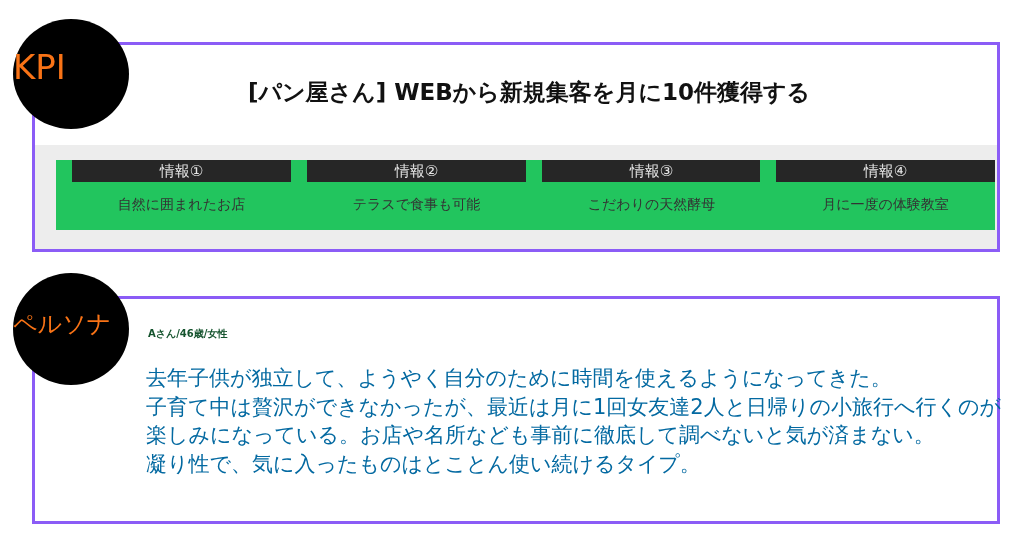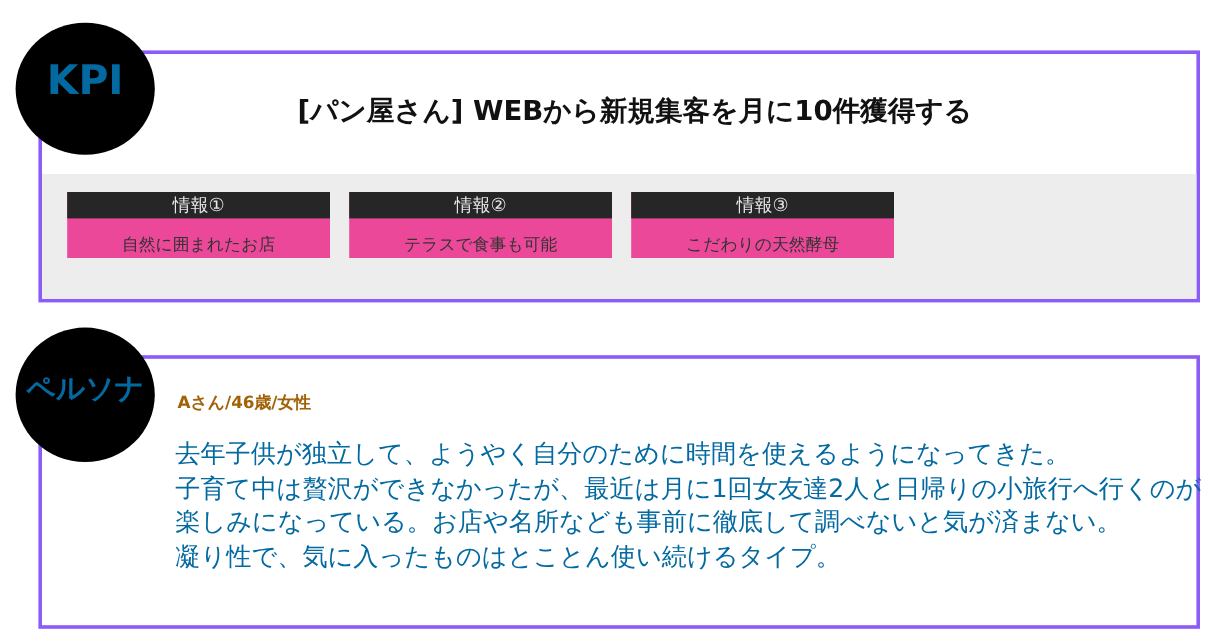--- a/index.html
+++ b/index.html
@@ -14,23 +14,23 @@
       background: #ffffff;
       box-sizing: border-box;
     }
     #kpi-box { left: 32px; top: 42px; width: 968px; height: 210px; }
     #persona-box { left: 32px; top: 296px; width: 968px; height: 228px; }
 
     .badge {
       position: absolute;
       border-radius: 50%;
       background: #000000;
-      color: #0369a1;
-      display: flex; align-items: center; justify-content: center;
-      font-weight: bold;
+      color: #f97316;
+      display: flex; align-items: center; justify-content: flex-start;
+      font-weight: normal;
       z-index: 2;
     }
     #kpi-badge {
       left: 13px; top: 19px; width: 116px; height: 110px;
       font-size: 34px; letter-spacing: 0px;
       padding-bottom: 14px; box-sizing: border-box;
     }
     #persona-badge {
       left: 13px; top: 273px; width: 116px; height: 112px;
       font-size: 24px;
@@ -41,36 +41,37 @@
       position: absolute; left: 0; right: 0; top: 32px;
       text-align: center;
       font-size: 23px; font-weight: bold; color: #111111;
       padding-left: 26px;
     }
     #kpi-band {
       position: absolute; left: 0; right: 0; top: 100px; bottom: 0;
       background: #ededed;
     }
     .card {
-      position: absolute; top: 15px; width: 219px; height: 55px;
-      background: #ec4899;
+      position: absolute; top: 15px; width: 219px; height: 70px;
+      background: #22c55e;
+      padding-left: 16px;
     }
     .card-head {
       height: 22px; line-height: 22px;
       background: #262626; color: #e6e6e6;
       text-align: center; font-size: 15px;
     }
     .card-body {
       height: 48px; line-height: 44px;
       text-align: center; font-size: 14px; color: #333333;
     }
 
     #persona-name {
       position: absolute; left: 113px; top: 28px;
-      font-size: 14px; font-weight: bold; color: #a16207;
+      font-size: 10px; font-weight: bold; color: #14532d;
     }
     #persona-desc {
       position: absolute; left: 111px; top: 65px;
       font-size: 21px; color: #0369a1;
     }
     .desc-line { height: 28.5px; line-height: 28.5px; white-space: nowrap; }
   </style>
 </head>
 <body>
 
@@ -86,20 +87,24 @@
       <div class="card-body">自然に囲まれたお店</div>
     </div>
     <div class="card" style="left:256px">
       <div class="card-head">情報②</div>
       <div class="card-body">テラスで食事も可能</div>
     </div>
     <div class="card" style="left:491px">
       <div class="card-head">情報③</div>
       <div class="card-body">こだわりの天然酵母</div>
     </div>
+    <div class="card" style="left:725px">
+      <div class="card-head">情報④</div>
+      <div class="card-body">月に一度の体験教室</div>
+    </div>
   </div>
 </div>
 
 <div id="persona-badge" class="badge">
   <span>ペルソナ</span>
 </div>
 
 <div id="persona-box" class="box">
   <div id="persona-name">Aさん/46歳/女性</div>
   <div id="persona-desc">

